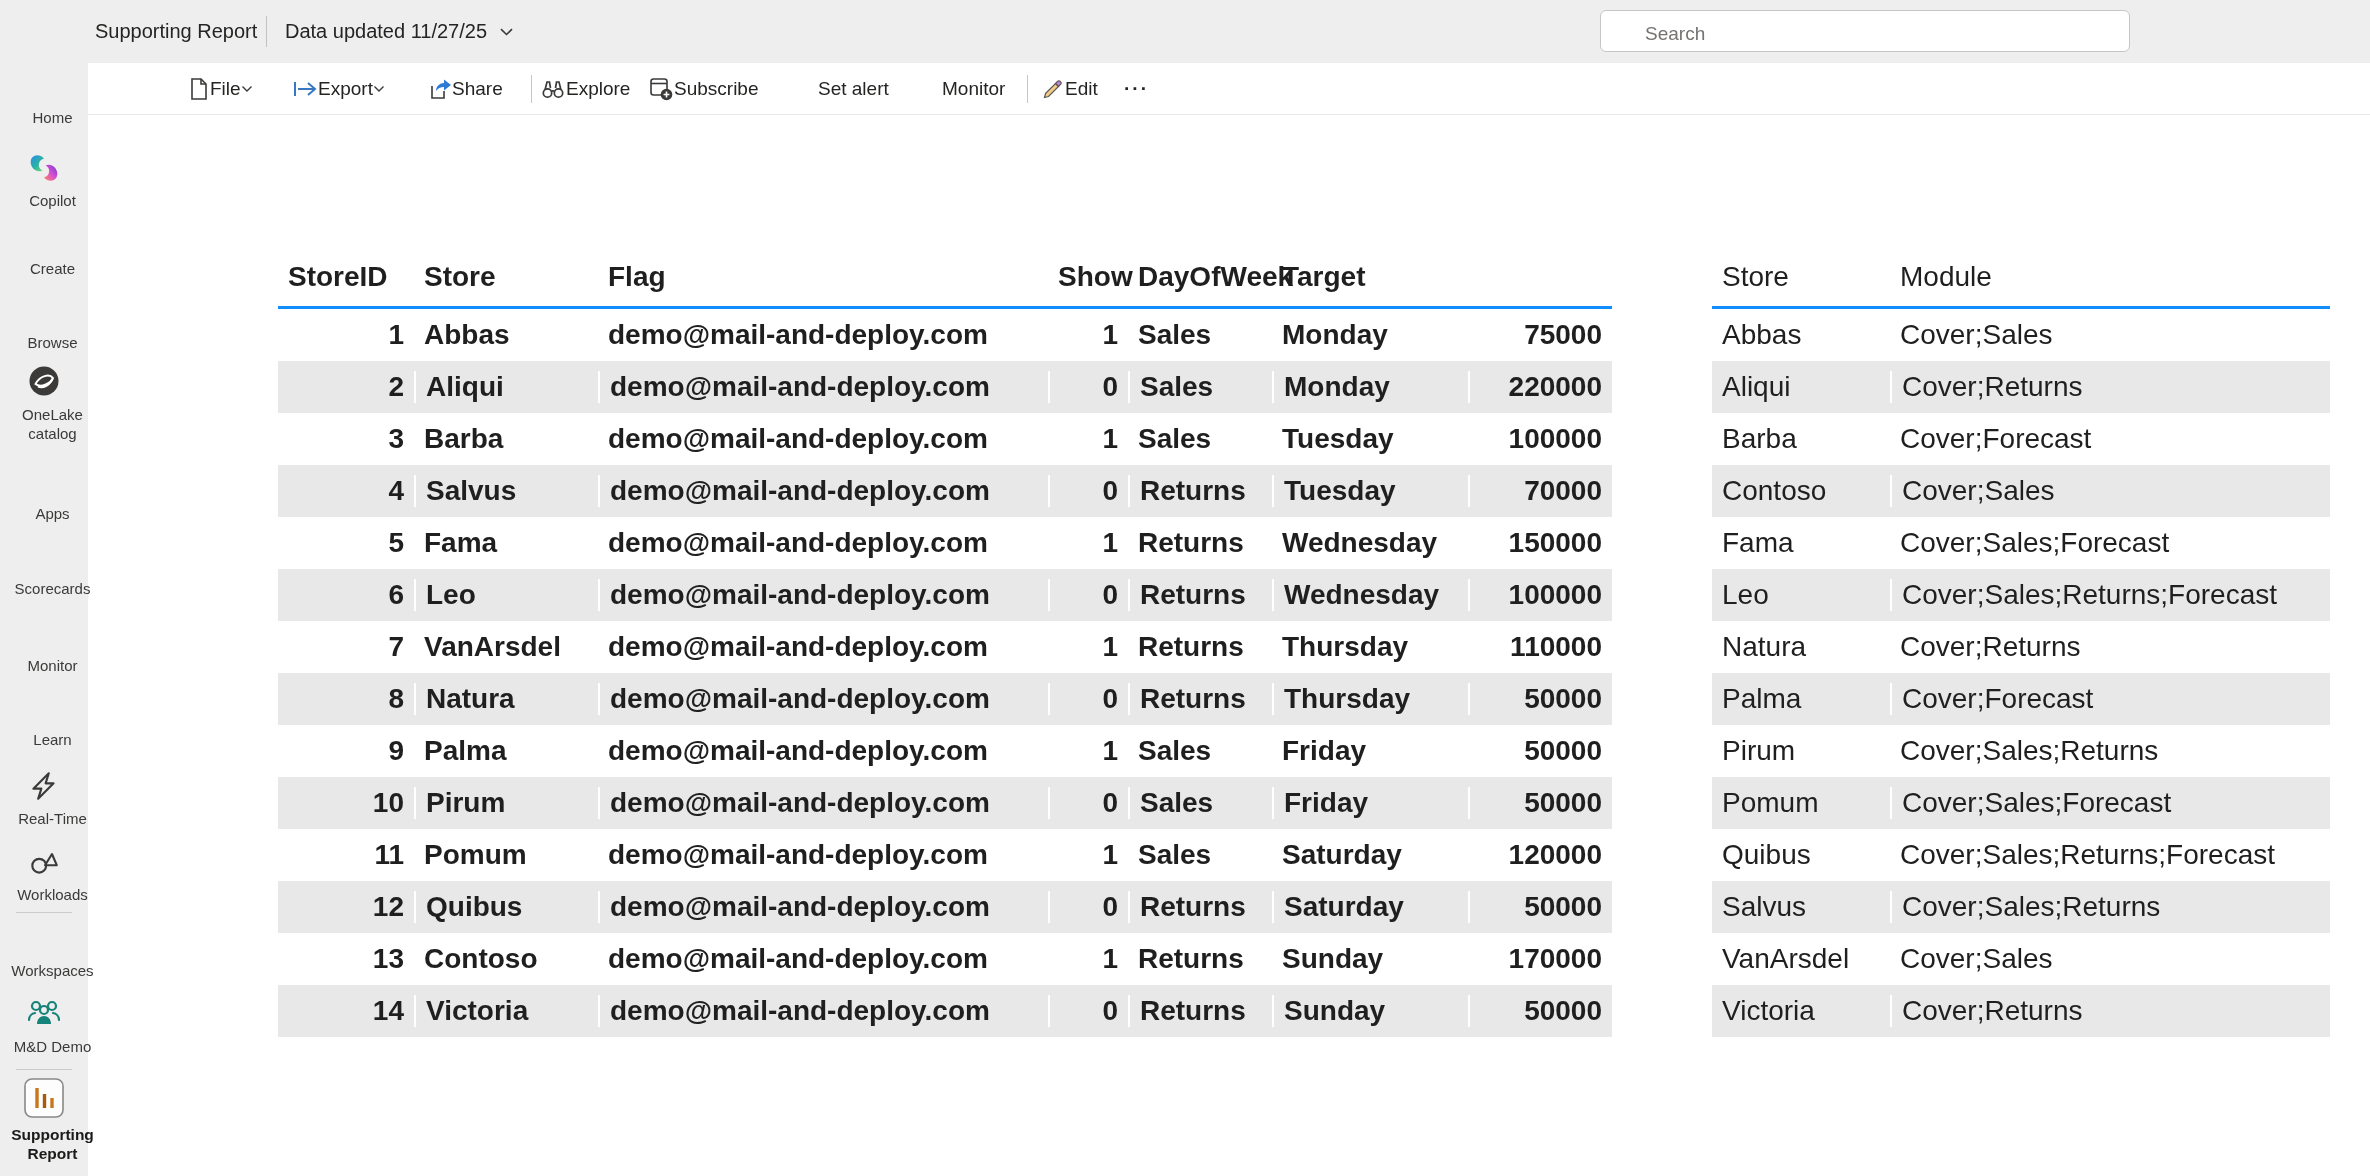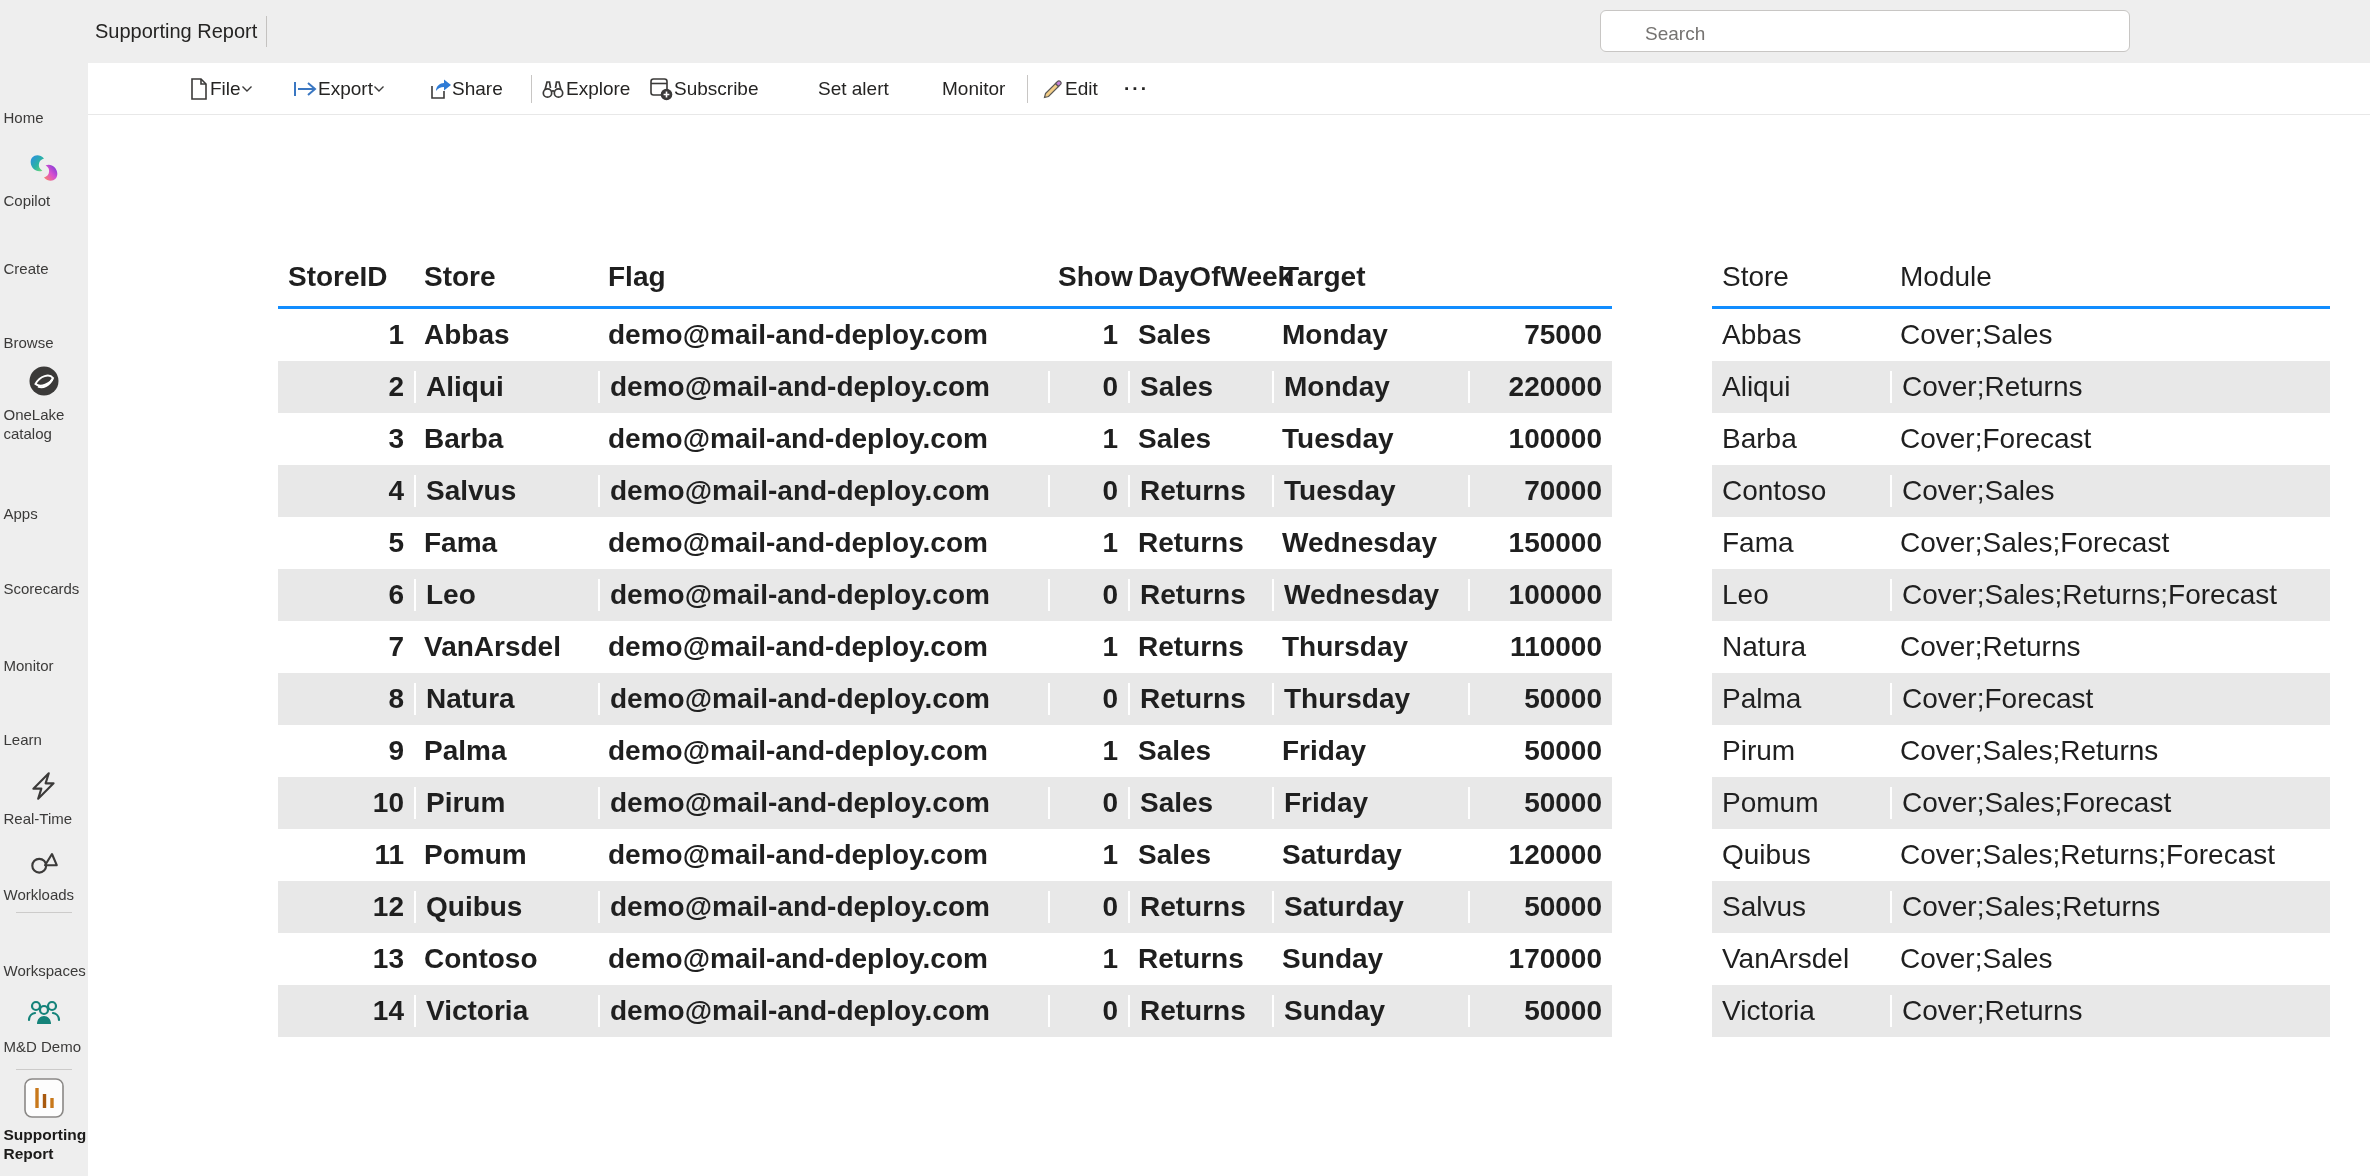--- a/index.html
+++ b/index.html
@@ -15,21 +15,21 @@
     font-size:20px; color:#252423; cursor:pointer; }
   .searchbox { position:absolute; left:1600px; top:10px; width:530px; height:42px; background:#ffffff;
     border:1px solid #c8c6c4; border-radius:6px; }
   .searchbox input { width:100%; height:100%; border:none; outline:none; background:transparent;
     padding:5px 16px 0 44px; font-size:19px; color:#3b3a39; font-family:inherit; }
   .searchbox input::placeholder { color:#757371; }
 
   .sidebar { position:absolute; left:0; top:63px; width:88px; height:1113px; background:#eeeeee; }
   .nav-item { position:absolute; left:0; width:88px; display:flex; flex-direction:column;
     align-items:center; gap:6px; cursor:pointer; }
-  .nav-label { font-size:15px; color:#3b3a39; line-height:19px; width:98px;margin-left:17px; }
+  .nav-label { font-size:15px; color:#3b3a39; text-align:center; line-height:19px; width:98px;margin-left:17px; }
   .nav-label.bold { font-weight:bold; color:#1b1a19; font-size:15.5px; }
   .nav-divider { position:absolute; left:16px; width:56px; height:1px; background:#cccbca; }
 
   .canvas { position:absolute; left:88px; top:63px; width:2282px; height:1113px; background:#ffffff; }
 
   .toolbar { position:absolute; left:88px; top:63px; width:2282px; height:52px; background:#ffffff;
     border-bottom:1px solid #e8e8e8; }
   .tbtn { position:absolute; top:0; height:52px; display:flex; align-items:center; 
     font-size:19px; color:#252423; cursor:pointer; white-space:nowrap; }
   .tb-div { position:absolute; top:12px; width:1px; height:28px; background:#c8c6c4; }
@@ -53,20 +53,28 @@
   .t2 .thead, .t2 .trow { grid-template-columns:178px 440px; }
 
   svg { display:block; }
 </style>
 </head>
 <body>
 
 <div class="topbar">
   <div class="title">Supporting Report</div>
   <div class="title-sep"></div>
+  <div class="updated">
+    <span>Data updated 11/27/25</span>
+    <span>
+      <svg width="15" height="10" viewBox="0 0 15 10">
+          <path d="M2 2.2 L7.5 7.5 L13 2.2" fill="none" stroke="#3b3a39" stroke-width="1.6"></path>
+        </svg>
+    </span>
+  </div>
   <div class="searchbox">
     <input type="text" placeholder="Search" style="">
   </div>
 </div>
 
 <div class="canvas"></div>
 
 <div class="toolbar">
   <div class="tbtn" style="left:100px">
     <span>

